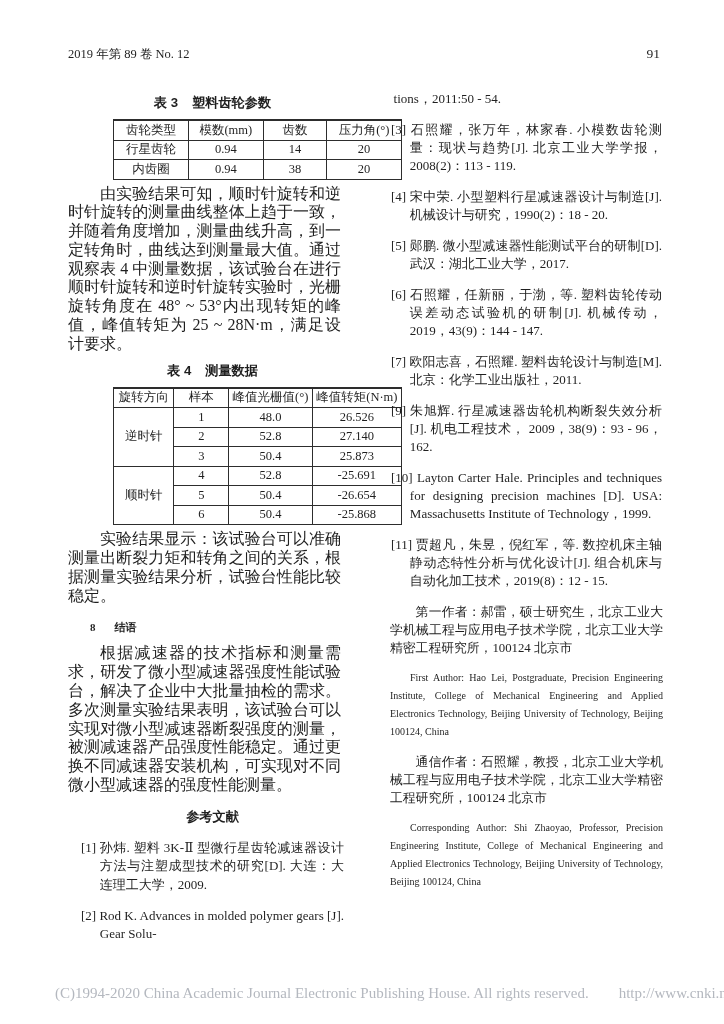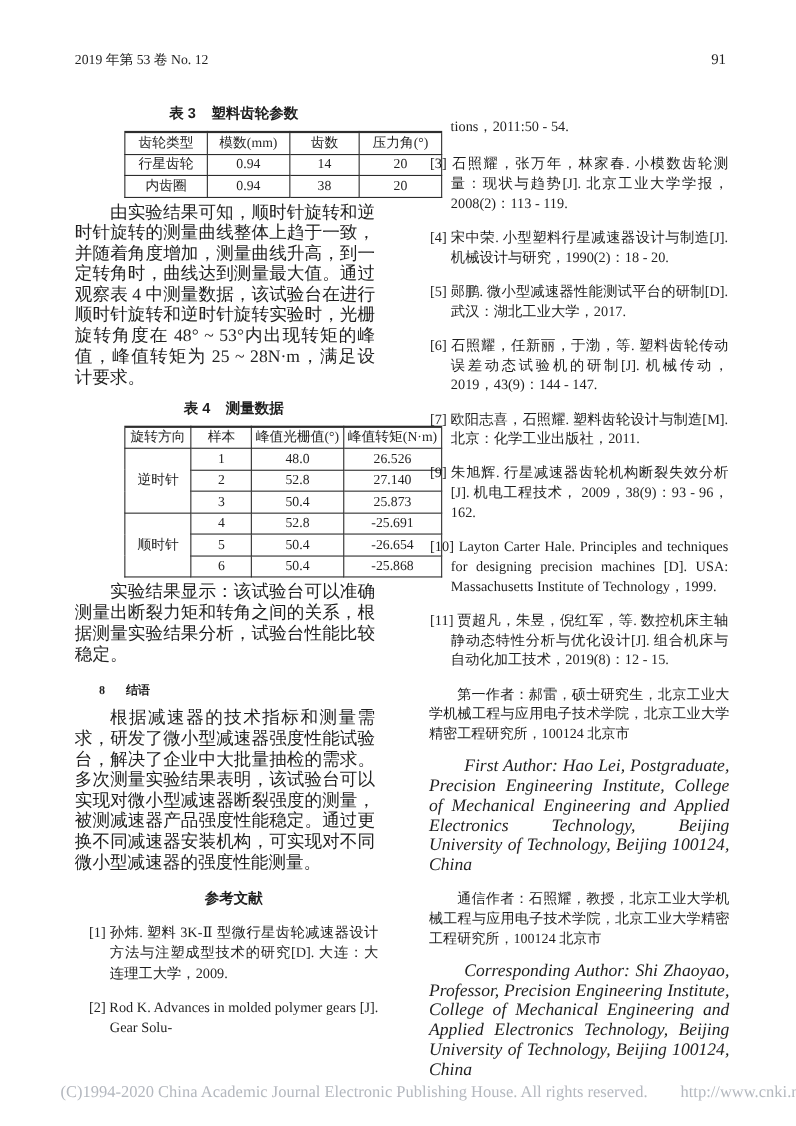--- a/index.html
+++ b/index.html
@@ -19,35 +19,35 @@
   
   table{width:100%;border-collapse:collapse;font-size:12.5px;table-layout:fixed;}
   th,td{border:1px solid #2d2d2d;text-align:center;font-weight:normal;padding:1px 2px;height:16.5px;line-height:15px;}
   table{border-top:2px solid #2d2d2d;border-bottom:1.5px solid #2d2d2d;margin-left:45px;}
   
   .para{font-size:16px;line-height:18.8px;text-align:justify;text-indent:2em;margin:5px 16px 0 0;}
   .section-heading{font-weight:bold;font-size:11px;margin:15px 0 9px 0;padding-left:22px;font-family:Liberation Serif, serif;}
   .section-heading .sec-num{display:inline-block;margin-right:19px;}
   .refs-heading{text-align:center;font-weight:bold;font-size:13.2px;margin:13px 0 8px 0;font-family:"Liberation Sans","DejaVu Sans",sans-serif;}
   .ref{font-size:13px;line-height:18.4px;text-align:justify;padding-left:1.45em;text-indent:-1.45em;margin:13px;}
-  .ref-cont{font-size:13px;line-height:18px;text-align:justify;padding-left:1.2em;margin:16px;}
+  .ref-cont{font-size:13px;line-height:18px;text-align:justify;padding-left:1.2em;margin:0;}
   .col-right .ref{line-height:18px;}
   .author{font-size:12.8px;line-height:18px;text-align:justify;text-indent:2em;margin:12px;}
-  .author.en{font-style:italic;font-size:16px;}
+  .author.en{font-size:10px;}
   
   .footer{position:absolute;left:55px;top:985px;color:#b4b8bf;font-size:15px;white-space:nowrap;}
   .footer .url{margin-left:30px;}
 </style>
 </head>
 <body>
 
 <div class="page">
 
   <div class="header">
-    <span>2019 年第 53 卷 No. 12</span>
+    <span>2019 年第 89 卷 No. 12</span>
     <span class="page-num">91</span>
   </div>
 
   <div class="col-left">
 
     <div class="tbl-caption">
       <span class="cap-label">表 3</span><span>塑料齿轮参数</span>
     </div>
 
     <table>

